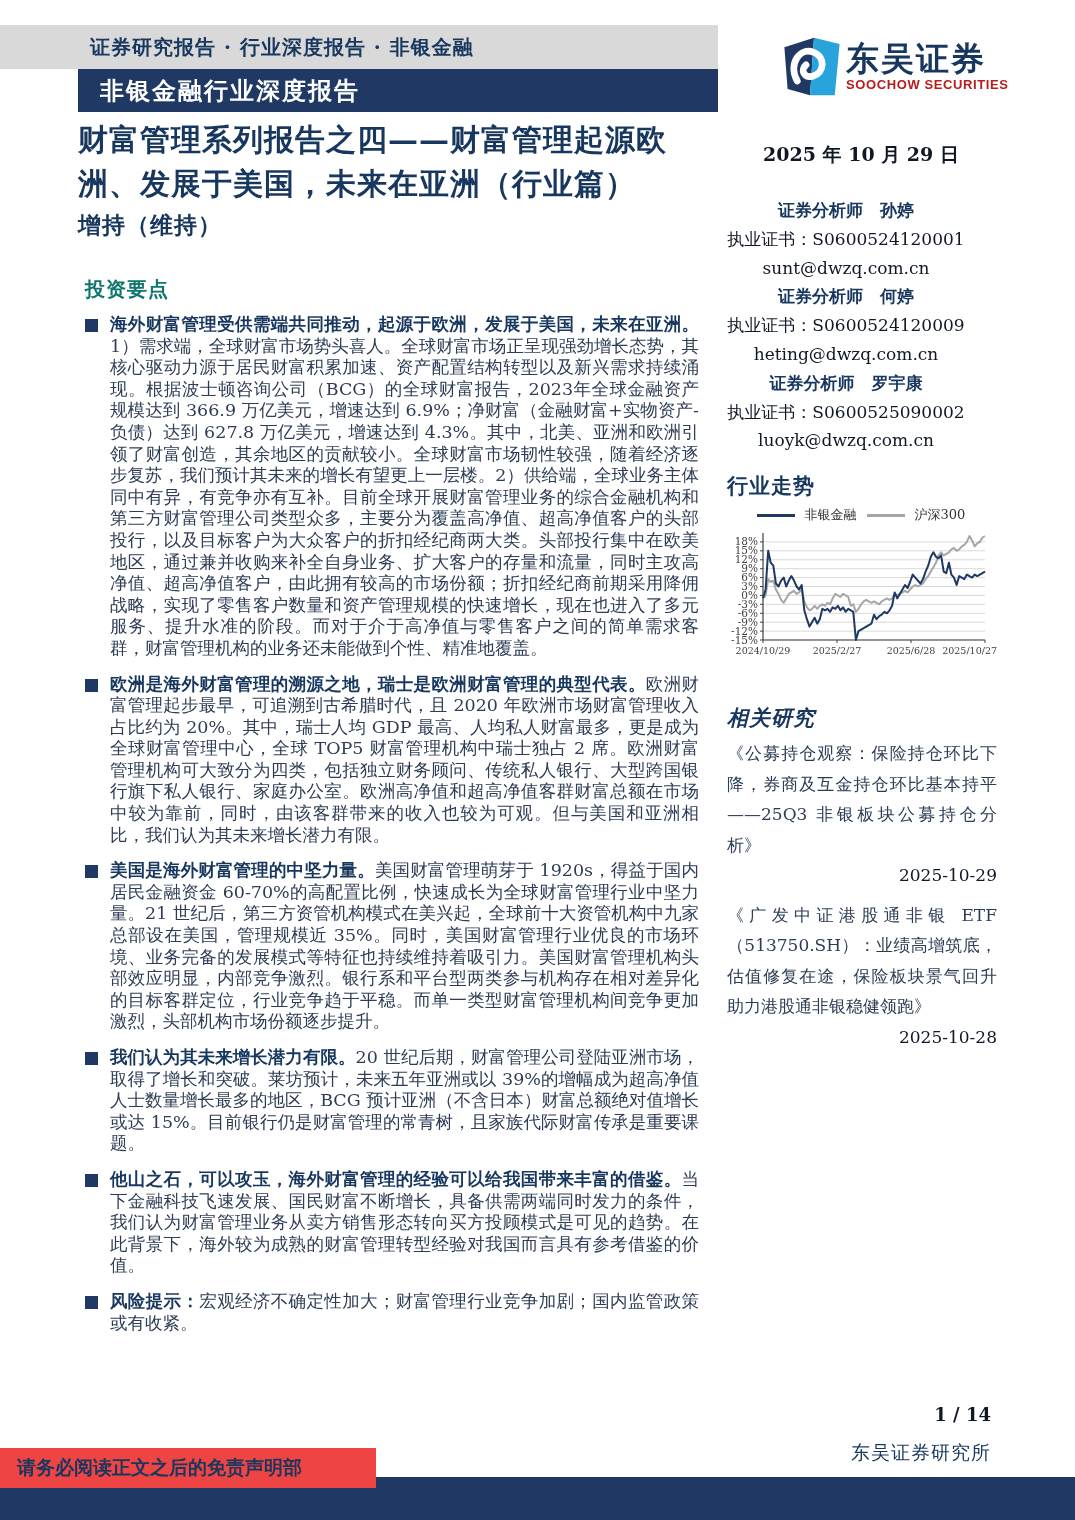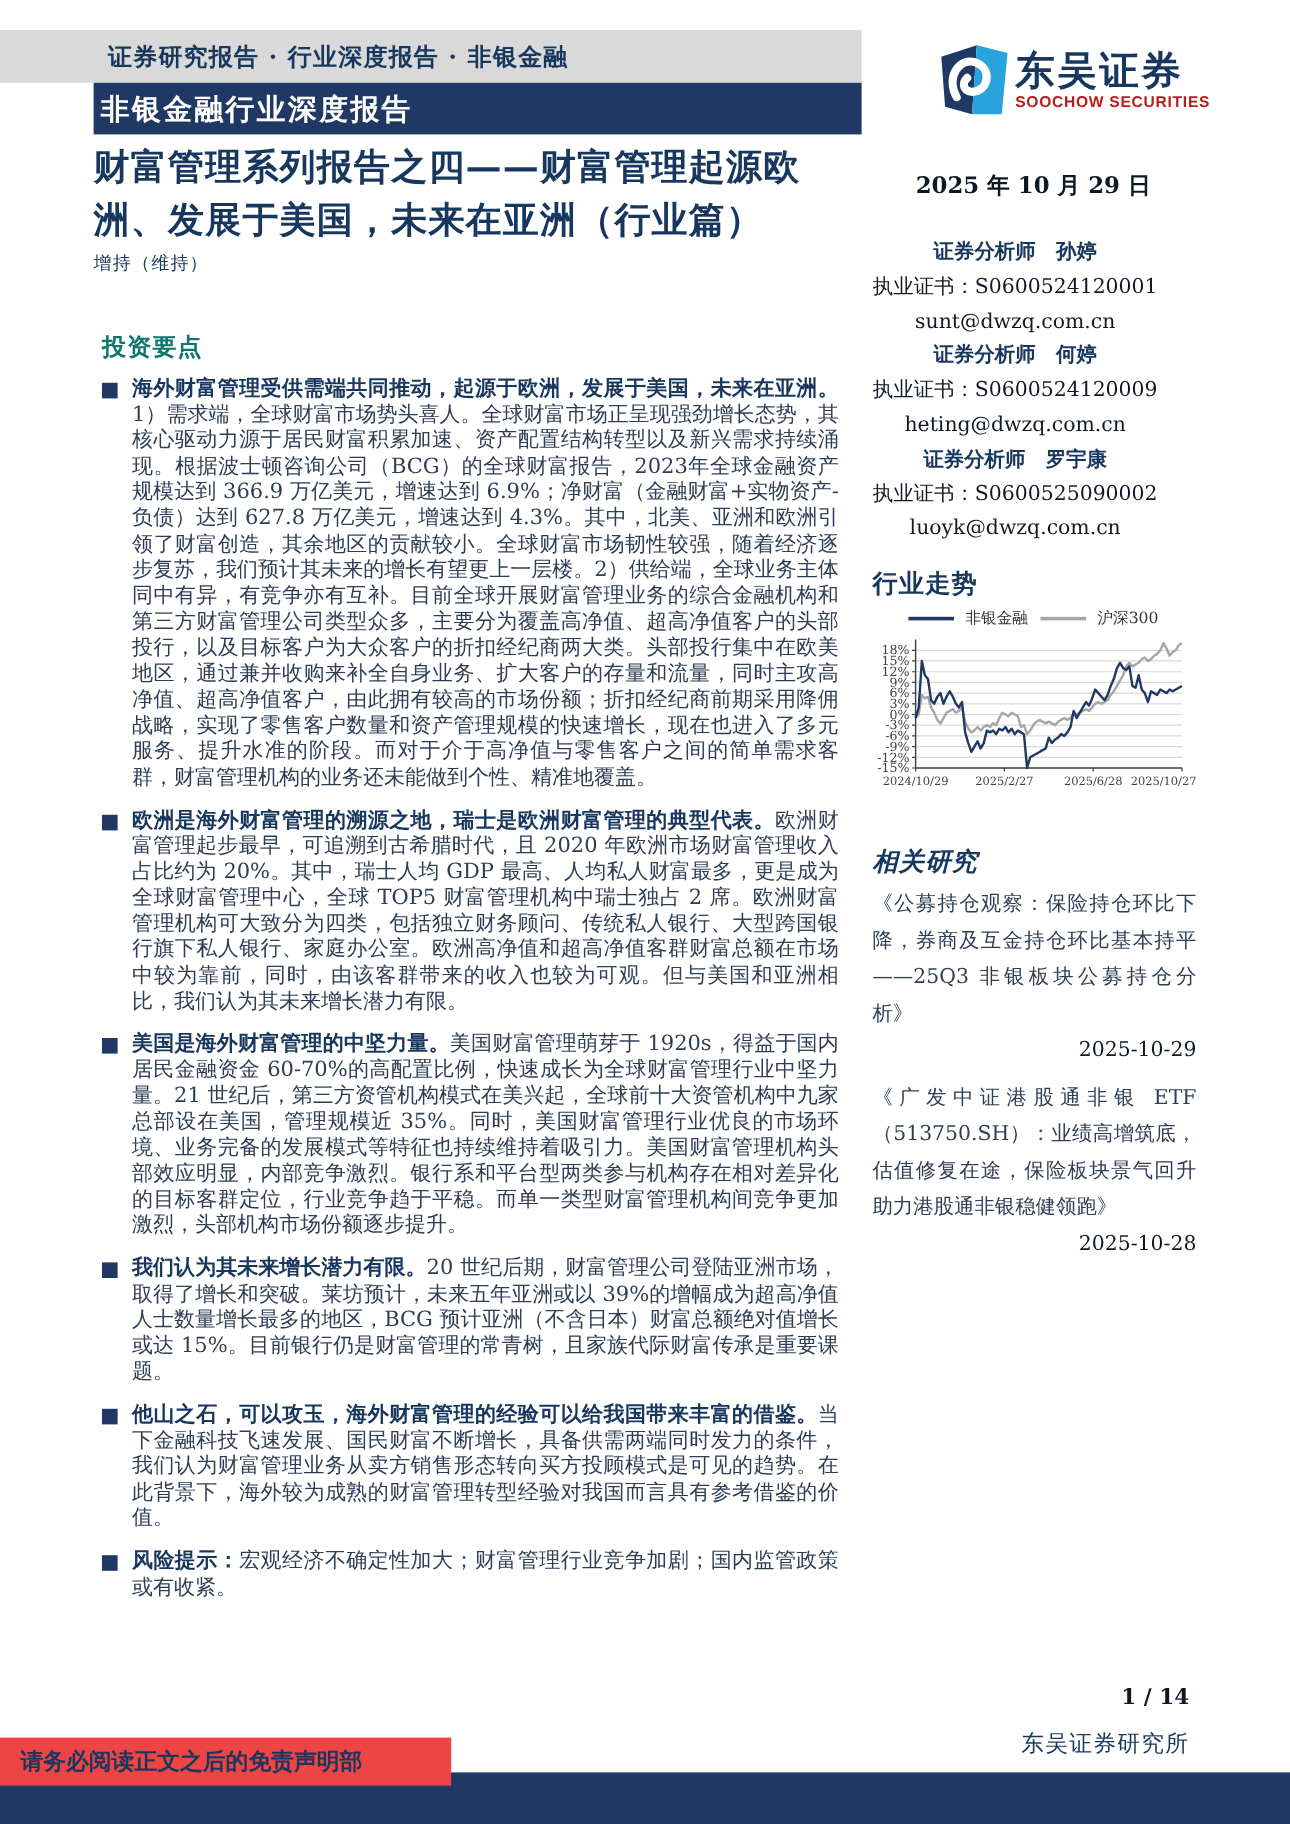--- a/index.html
+++ b/index.html
@@ -6,25 +6,25 @@
   body{
     width:1075px;height:1520px;position:relative;background:#ffffff;
     font-family:"DejaVu Serif","Liberation Serif",serif;
     overflow:hidden;color:#2e3d55;
   }
   
   .kicker-band{position:absolute;top:25px;left:0;width:718px;height:44px;background:#d9d9d9;
     display:flex;align-items:center;box-sizing:border-box;padding-left:90px;}
   .kicker-band span{color:#17375e;font-size:20px;font-weight:bold;letter-spacing:1px;}
   .title-band{position:absolute;top:69px;left:78px;width:640px;height:43px;background:#1f3864;
-    display:flex;align-items:center;box-sizing:border-box;padding-left:6px;}
+    display:flex;align-items:center;box-sizing:border-box;padding-left:22px;}
   .title-band span{color:#ffffff;font-size:24px;font-weight:bold;letter-spacing:2px;}
   .report-title{position:absolute;top:118px;left:78px;width:645px;color:#17375e;
     font-size:30px;font-weight:bold;line-height:44px;letter-spacing:1px;}
-  .rating{position:absolute;top:210px;left:78px;color:#17375e;font-size:15px;font-weight:normal;letter-spacing:1px;}
+  .rating{position:absolute;top:210px;left:78px;color:#17375e;font-size:23px;font-weight:bold;letter-spacing:1px;}
   
   .logo{position:absolute;top:36px;left:778px;display:flex;align-items:center;}
   .logo svg{width:64px;height:61px;display:block;}
   .logo-text{margin-left:4px;}
   .logo-cn{color:#17375e;font-size:33px;font-weight:bold;letter-spacing:2px;line-height:36px;}
   .logo-en{color:#b91c1c;font-size:13px;font-weight:bold;font-family:"Liberation Sans","DejaVu Sans",sans-serif;letter-spacing:0.6px;}
   .date{position:absolute;top:142px;left:725px;width:272px;text-align:center;
     color:#101826;font-size:19px;font-weight:bold;}
   
   .analysts{position:absolute;top:196px;left:700px;width:292px;text-align:center;

